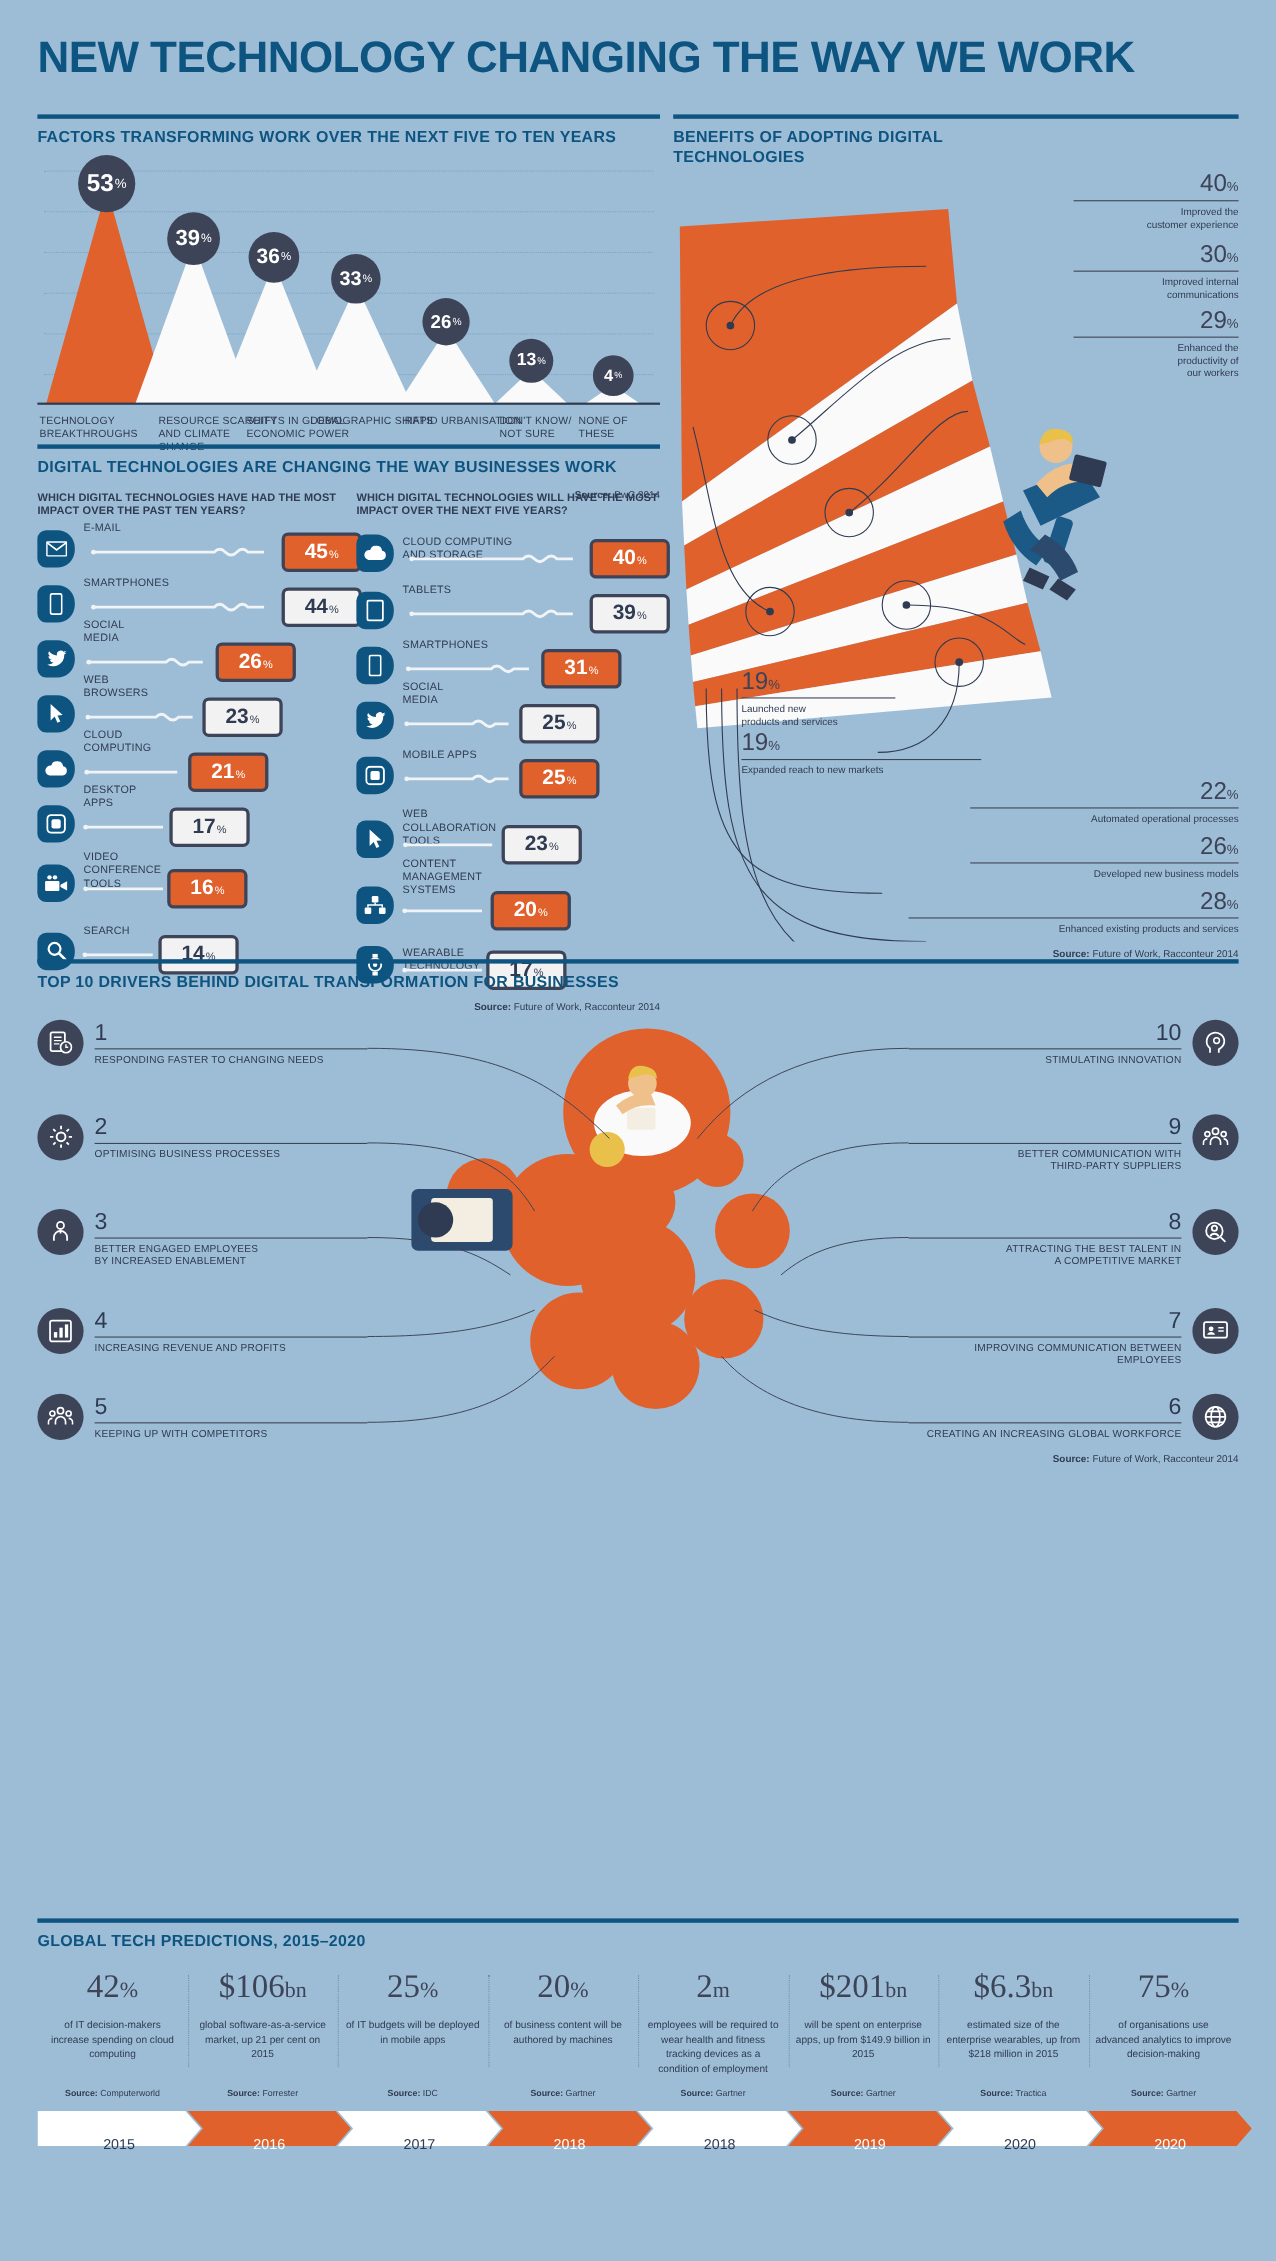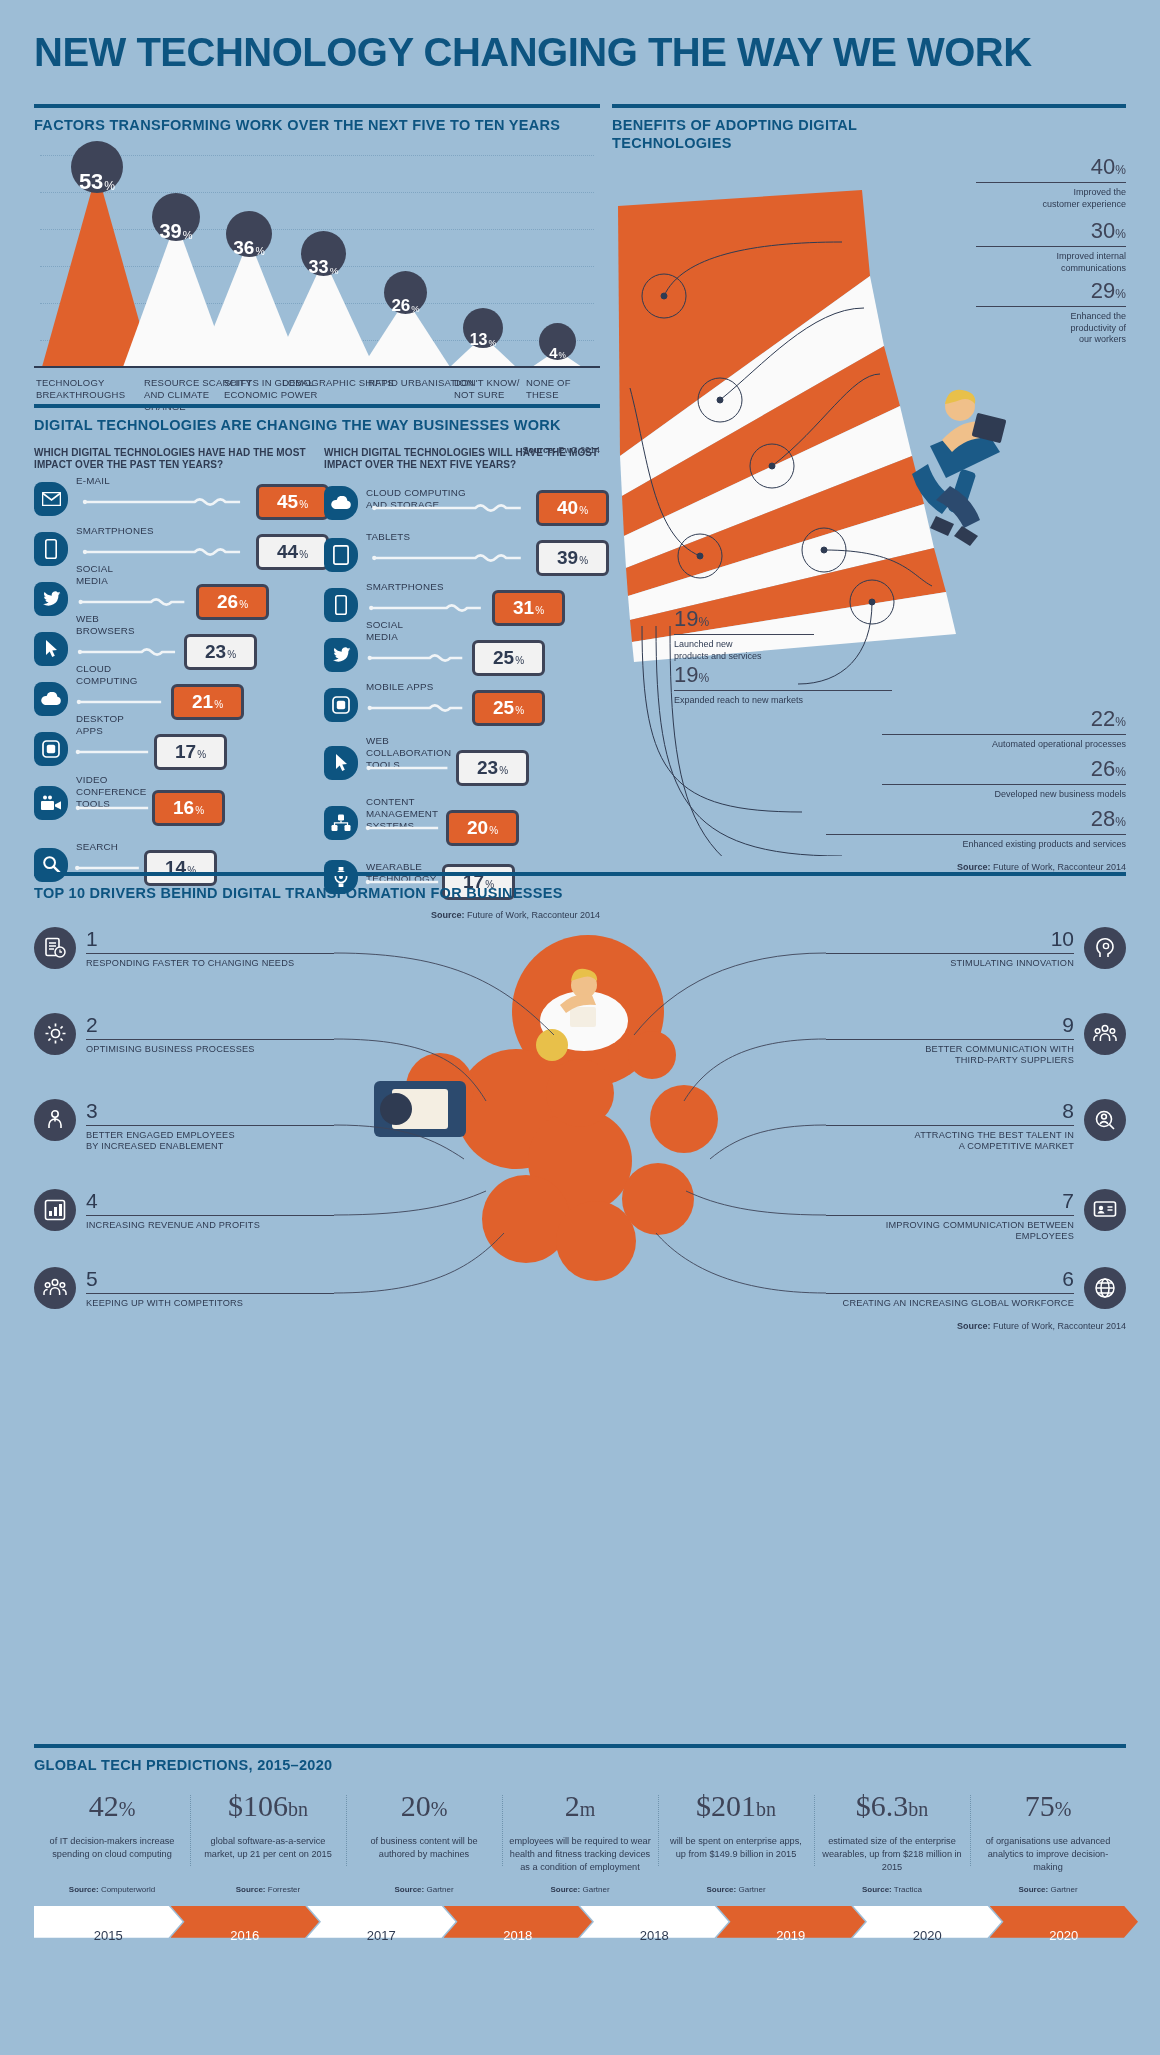--- a/index.html
+++ b/index.html
@@ -42,21 +42,21 @@
   #mountain-panel { left: 34px; top: 104px; width: 566px; }
   .mount-wrap { position: relative; width: 566px; height: 230px; margin-top: 10px; }
   .gridline {
     position: absolute; left: 6px; right: 6px; height: 0;
     border-top: 1px dotted #7fa5c2;
   }
   .mount-svg { position: absolute; left: 0; top: 0; }
   .bubble {
     position: absolute; border-radius: 50%;
     background: #3e4458; color: #fff;
-    display: flex; align-items: flex-end; justify-content: center;
+    display: flex; align-items: center; justify-content: center;
     font-weight: bold;
   }
   .bubble .num { line-height: 1; }
   .bubble .pct { font-size: 55%; font-weight: normal; margin-left: 1px; }
   .axis-line { position: absolute; left: 0; right: 0; height: 2px; background: #2f3b52; }
   .cats { position: relative; width: 566px; height: 66px; margin-top: 2px; }
   .cat {
     position: absolute; text-align: left; font-size: 9.5px;
     line-height: 1.28; color: #2f3b52; letter-spacing: .2px;
   }
@@ -520,21 +520,21 @@
 
           <div class="trow" style="height:56px">
             <div class="ticon" style="top:14px">
               <svg width="20" height="18" viewBox="0 0 20 18">
                   <rect x="7" y="0.5" width="6" height="6" rx="1.2" fill="#fff"></rect>
                   <rect x="0.5" y="11" width="6" height="6" rx="1.2" fill="#fff"></rect>
                   <rect x="13.5" y="11" width="6" height="6" rx="1.2" fill="#fff"></rect>
                   <path d="M10 6.5 V8.8 M3.5 11 V8.8 H16.5 V11" stroke="#fff" stroke-width="1.3" fill="none"></path>
                 </svg>
             </div>
-            <div class="tlabel" style="bottom:16px">CONTENT
+            <div class="tlabel" style="bottom:32px">CONTENT
 MANAGEMENT
 SYSTEMS</div>
             <svg class="wire" width="86" height="14" viewBox="0 0 86 14">
               <path d="M2,7 H84" fill="none" stroke="#f0f4f7" stroke-width="3"></path>
               <circle cx="2" cy="7" r="2.5" fill="#f0f4f7"></circle>
             </svg>
             <div class="chip orange" style="left:122px">
               <span class="n">20</span>
                 <span class="p">%</span>
             </div>
@@ -916,20 +916,25 @@
         <div class="pred-big"><span>42</span><span class="u">%</span></div>
         <div class="pred-txt">of IT decision-makers increase spending on cloud computing</div>
         <div class="pred-src"><b>Source:</b> <span>Computerworld</span></div>
       </div>
       <div class="pred">
         <div class="pred-big"><span>$106</span><span class="u">bn</span></div>
         <div class="pred-txt">global software-as-a-service market, up 21 per cent on 2015</div>
         <div class="pred-src"><b>Source:</b> <span>Forrester</span></div>
       </div>
       <div class="pred">
+        <div class="pred-big"><span>25</span><span class="u">%</span></div>
+        <div class="pred-txt">of IT budgets will be deployed in mobile apps</div>
+        <div class="pred-src"><b>Source:</b> <span>IDC</span></div>
+      </div>
+      <div class="pred">
         <div class="pred-big"><span>20</span><span class="u">%</span></div>
         <div class="pred-txt">of business content will be authored by machines</div>
         <div class="pred-src"><b>Source:</b> <span>Gartner</span></div>
       </div>
       <div class="pred">
         <div class="pred-big"><span>2</span><span class="u">m</span></div>
         <div class="pred-txt">employees will be required to wear health and fitness tracking devices as a condition of employment</div>
         <div class="pred-src"><b>Source:</b> <span>Gartner</span></div>
       </div>
       <div class="pred">

